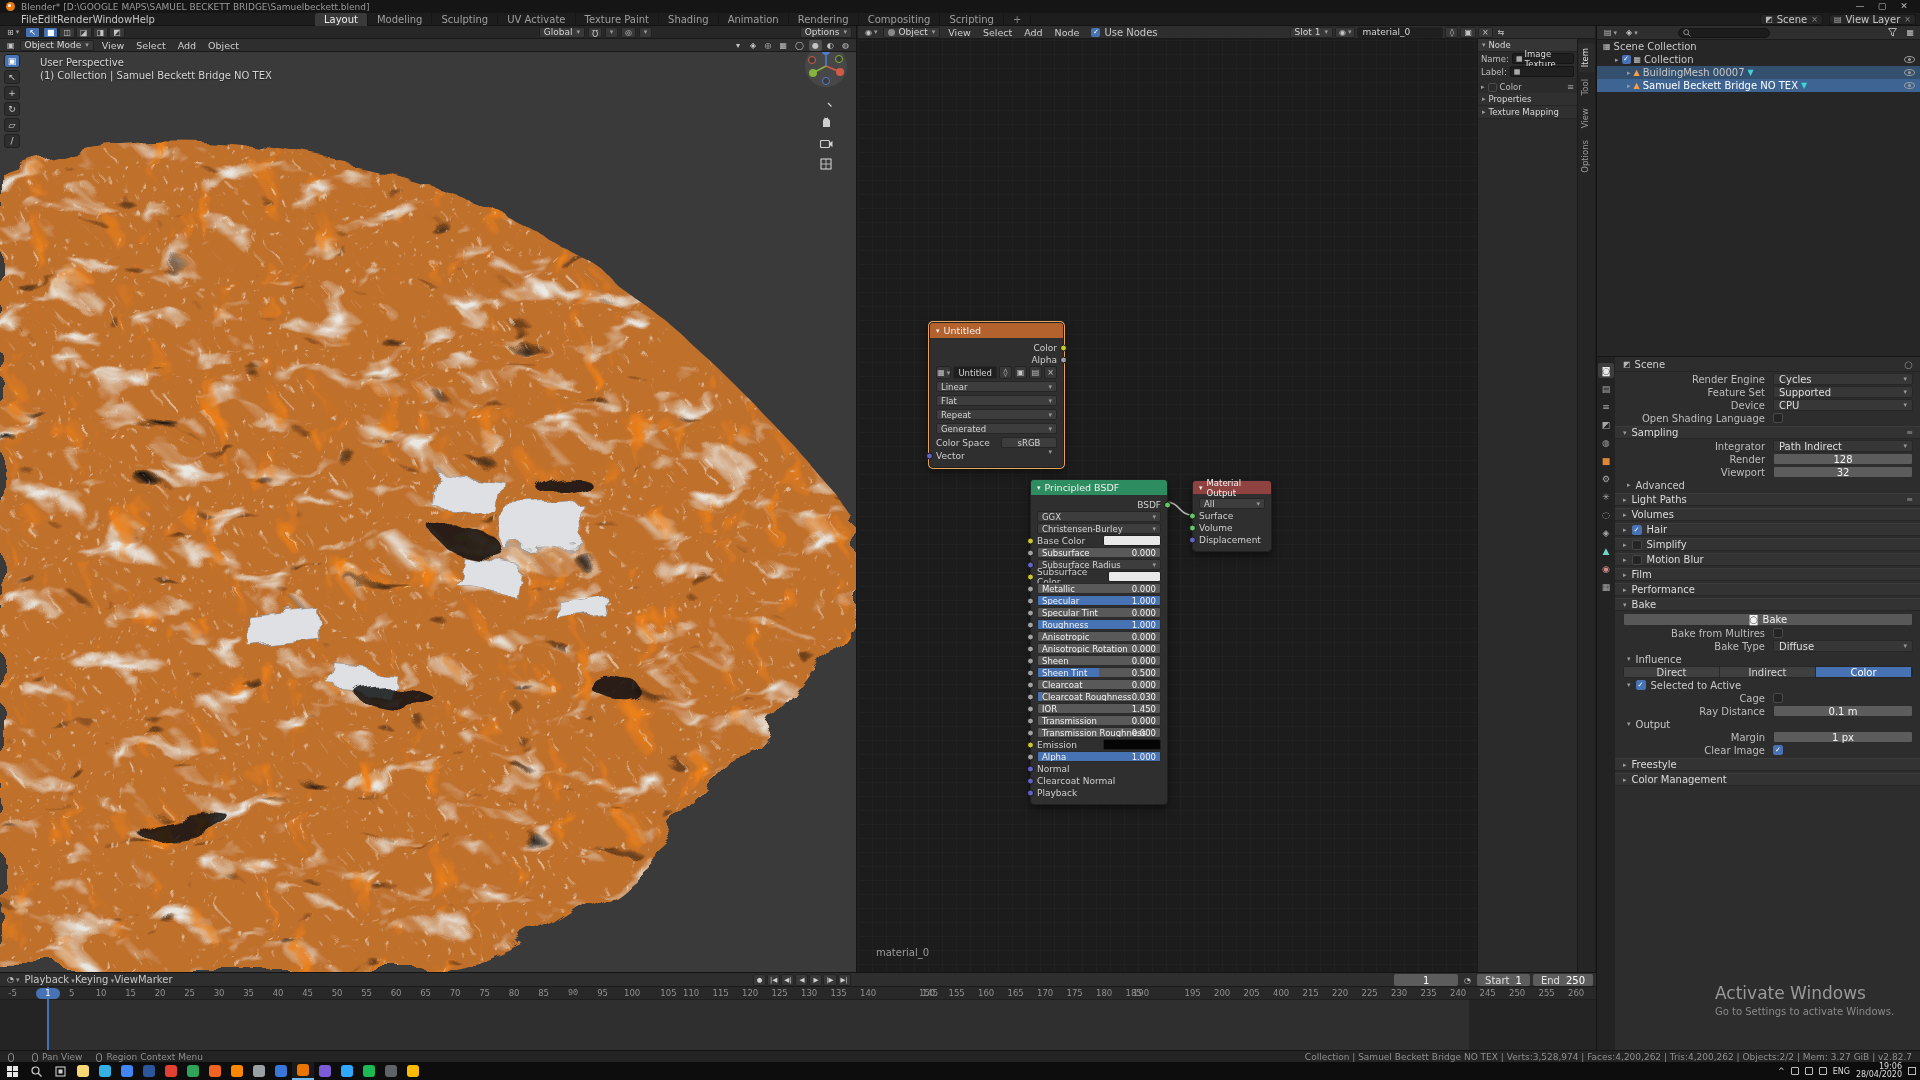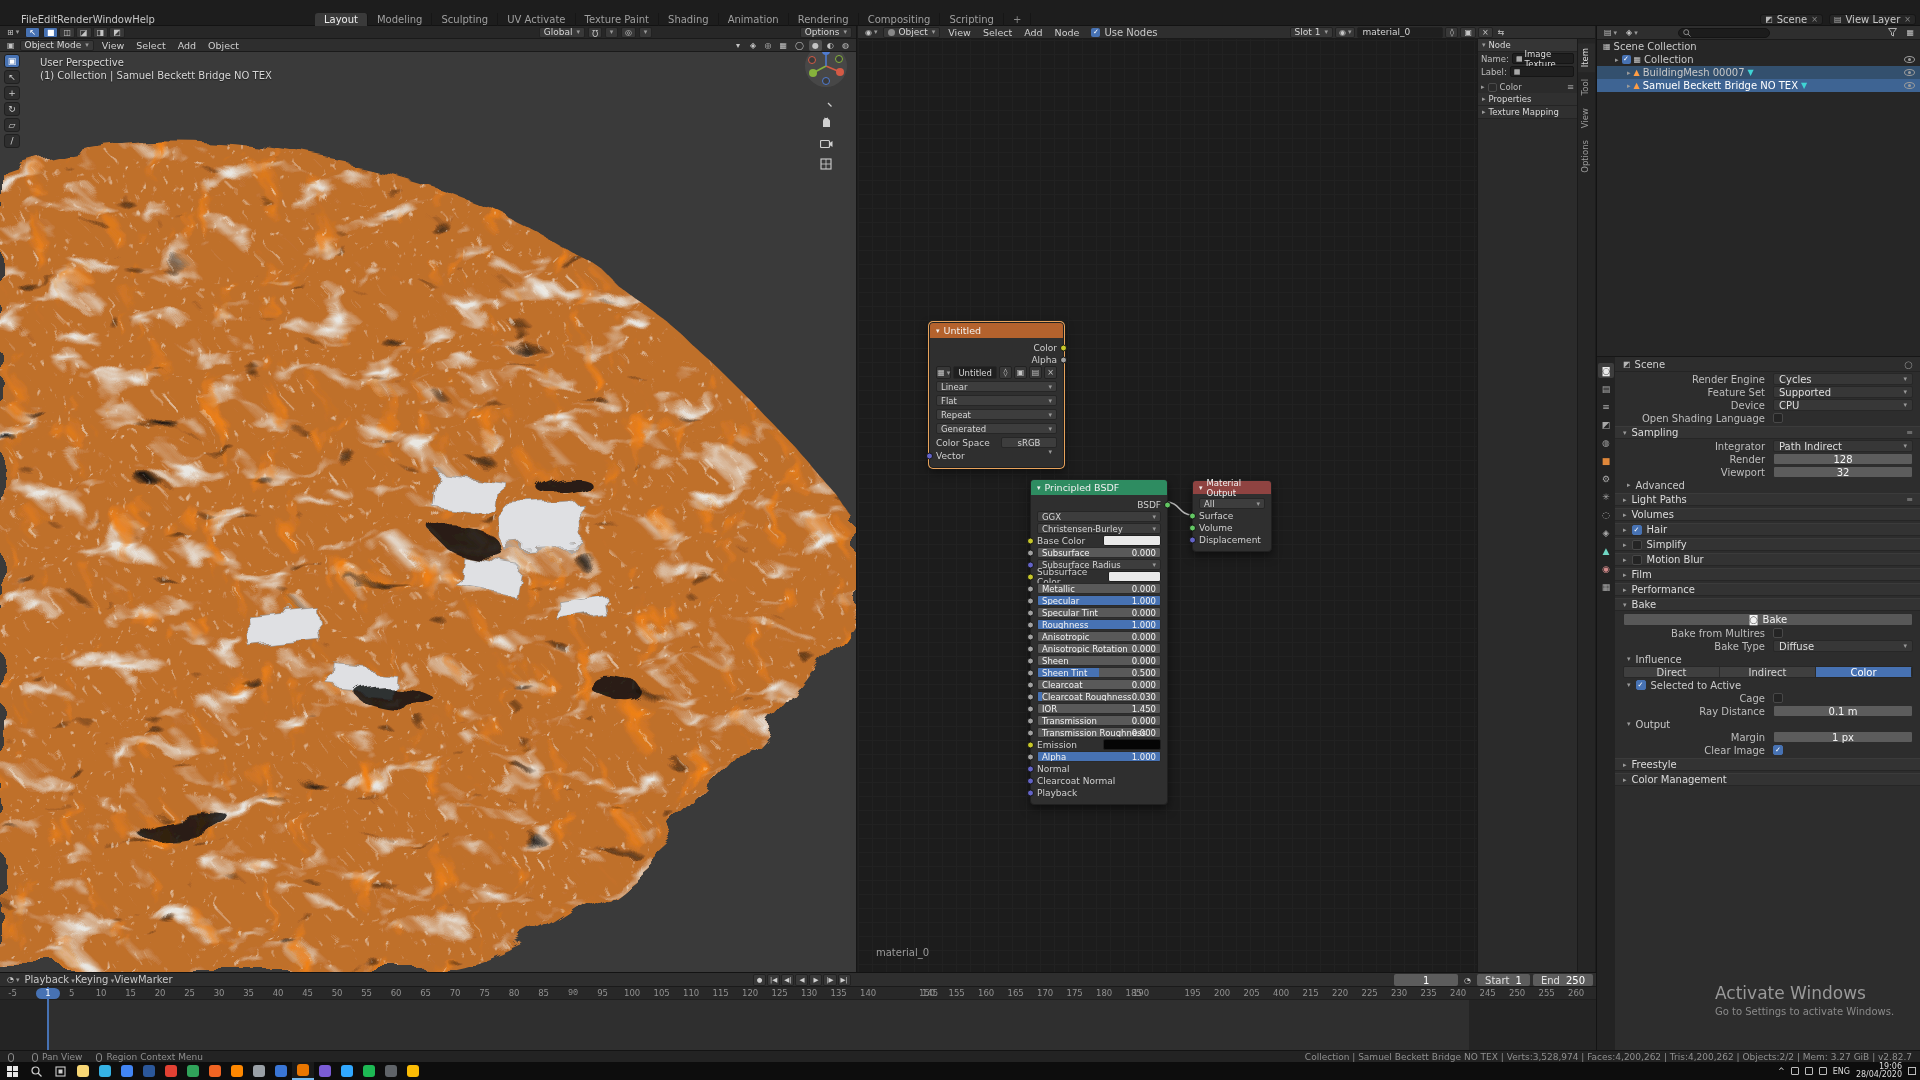--- a/index.html
+++ b/index.html
@@ -149,20 +149,29 @@
 .tb-app .appic{width:12px;height:12px;border-radius:3px;}
 #tray{margin-left:auto;display:flex;align-items:center;gap:6px;padding-right:4px;color:#ddd;font-size:8px;}
 #tray .clock{text-align:right;line-height:8px;font-size:8px;}
 .trayic{width:8px;height:8px;border:1px solid #bbb;border-radius:1px;display:inline-block;}
 </style>
 </head>
 <body>
 
 <div id="app">
 
+  <div id="titlebar" class="abs">
+    <span class="blogo"></span>
+    <span>Blender* [D:\GOOGLE MAPS\SAMUEL BECKETT BRIDGE\Samuelbeckett.blend]</span>
+    <div id="winbtns">
+      <span>—</span>
+      <span>▢</span>
+      <span>✕</span>
+    </div>
+  </div>
 
   <div id="topbar" class="abs">
     <span class="blogo" style="width:11px;height:11px;margin:0 4px 0 6px;"></span>
     <div style="display:flex;">
         <span class="mi">File</span>
         <span class="mi">Edit</span>
         <span class="mi">Render</span>
         <span class="mi">Window</span>
         <span class="mi">Help</span>
       </div>
@@ -987,21 +996,21 @@
         <span class="tick" style="left: 366.6px;">55</span>
         <span class="tick" style="left: 396.1px;">60</span>
         <span class="tick" style="left: 425.6px;">65</span>
         <span class="tick" style="left: 455.1px;">70</span>
         <span class="tick" style="left: 484.6px;">75</span>
         <span class="tick" style="left: 514.1px;">80</span>
         <span class="tick" style="left: 543.6px;">85</span>
         <span class="tick" style="left: 573.1px; font-family: Liberation Mono, monospace;">90</span>
         <span class="tick" style="left: 602.6px;">95</span>
         <span class="tick" style="left: 632.1px;">100</span>
-        <span class="tick" style="left: 661.6px;">105</span>
+        <span class="tick" style="left: 661.6px; text-align: right;">105</span>
         <span class="tick" style="left: 691.1px;">110</span>
         <span class="tick" style="left: 720.6px;">115</span>
         <span class="tick" style="left: 750.1px;">120</span>
         <span class="tick" style="left: 779.6px;">125</span>
         <span class="tick" style="left: 809.1px;">130</span>
         <span class="tick" style="left: 838.6px;">135</span>
         <span class="tick" style="left: 868.1px;">140</span>
         <span class="tick" style="left: 930px;">145</span>
         <span class="tick" style="left: 927.1px;">150</span>
         <span class="tick" style="left: 956.6px;">155</span>

